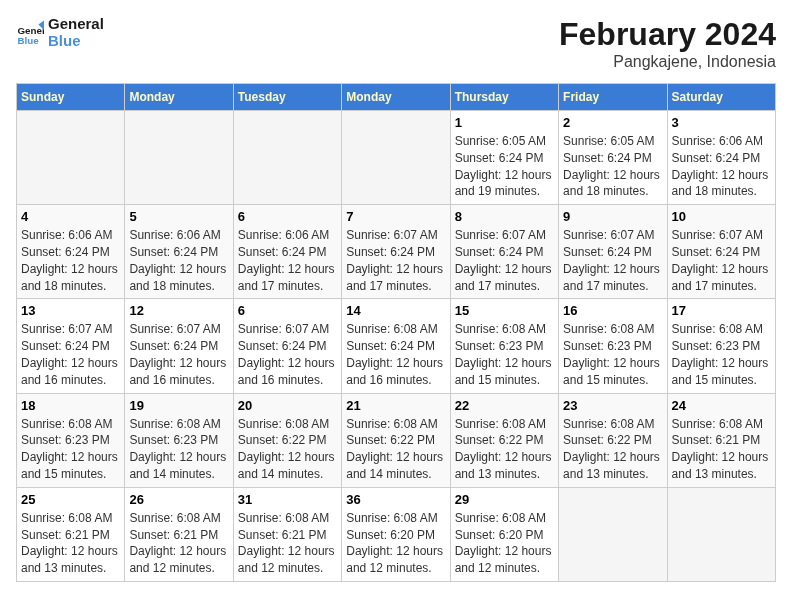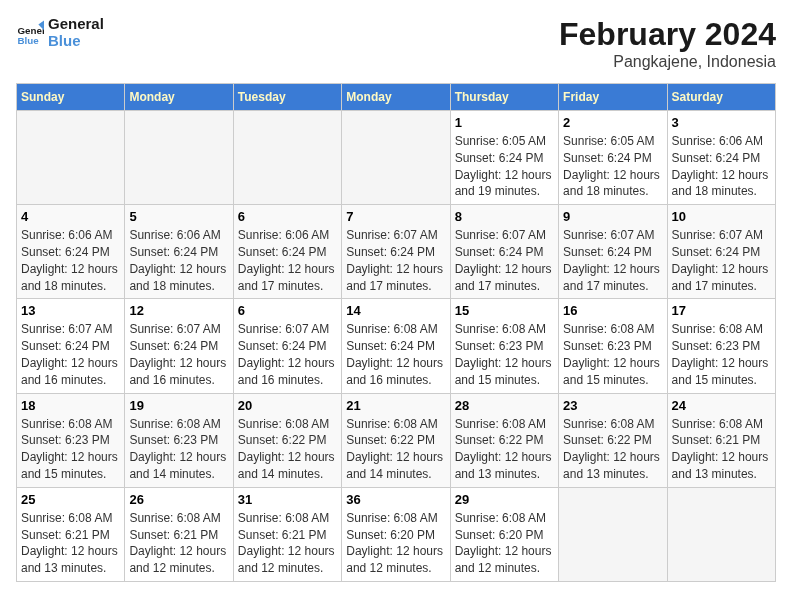--- a/index.html
+++ b/index.html
@@ -262,21 +262,21 @@
 and 14 minutes.</div>
         </td>
         <td>
           <span class="day-number">21</span>
           <div class="day-info" style="white-space: pre-line;">Sunrise: 6:08 AM
 Sunset: 6:22 PM
 Daylight: 12 hours
 and 14 minutes.</div>
         </td>
         <td>
-          <span class="day-number">28</span>
+          <span class="day-number">22</span>
           <div class="day-info" style="white-space: pre-line;">Sunrise: 6:08 AM
 Sunset: 6:22 PM
 Daylight: 12 hours
 and 13 minutes.</div>
         </td>
         <td>
           <span class="day-number">23</span>
           <div class="day-info" style="white-space: pre-line;">Sunrise: 6:08 AM
 Sunset: 6:22 PM
 Daylight: 12 hours

